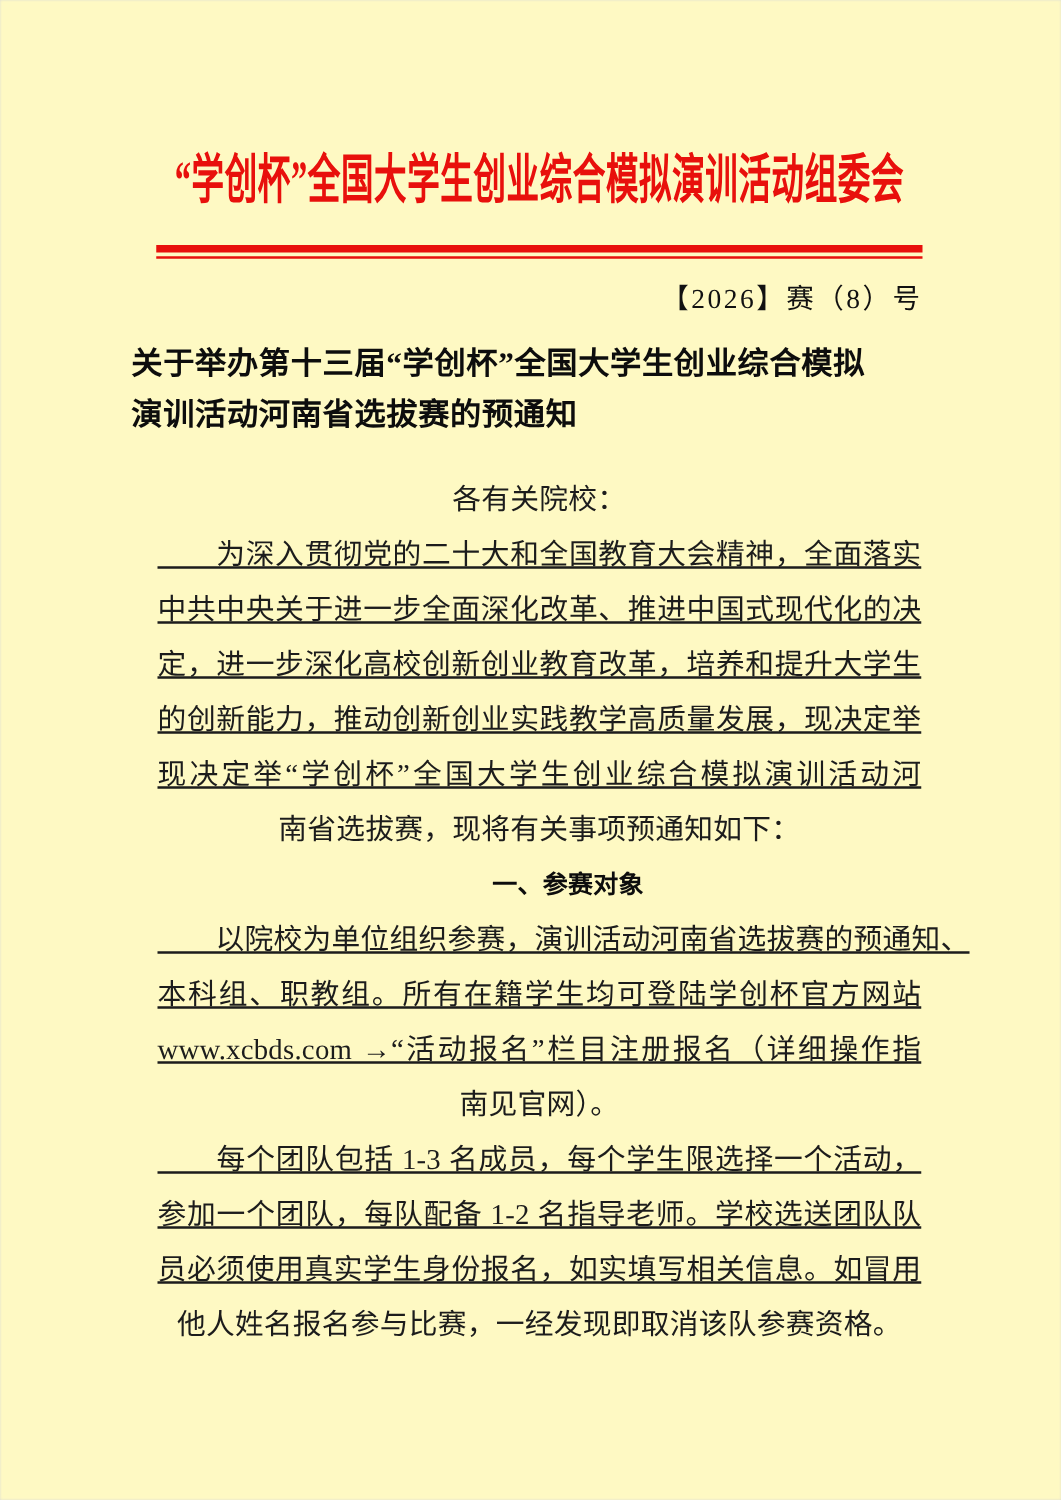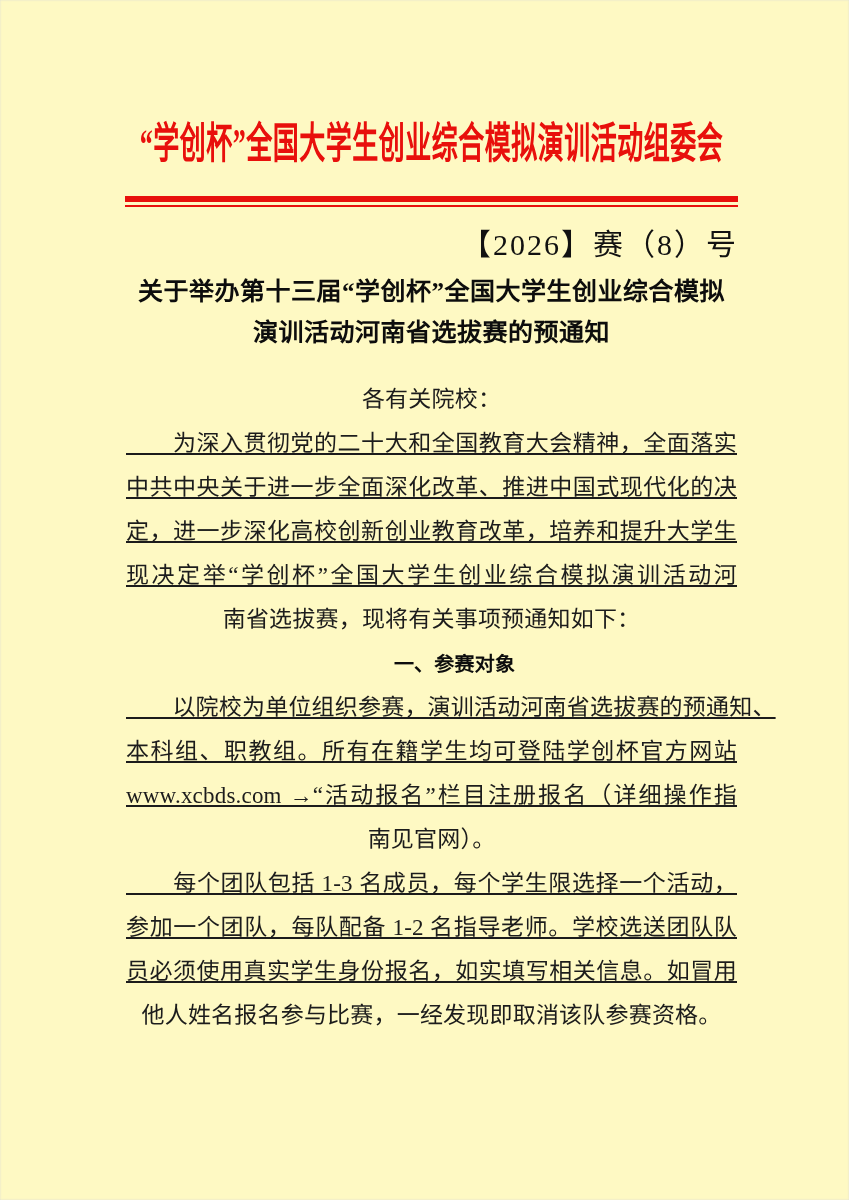--- a/index.html
+++ b/index.html
@@ -43,31 +43,31 @@
     border-top: 6px solid var(--accent, #e8100c);
     border-bottom: 2px solid var(--accent, #e8100c);
   }
   
   .doc-number {
     position: absolute;
     top: 220px;
     left: 125px;
     width: 613px;
     text-align: right;
-    font-size: 30px;
+    font-size: 22px;
     letter-spacing: 2px;
     color: #111111;
   }
   
   .doc-title {
     position: absolute;
     top: 271px;
     left: 105px;
     width: 653px;
-    text-align: center;
+    text-align: left;
     font-size: 25px;
     font-weight: bold;
     line-height: 41px;
     letter-spacing: 0.5px;
     color: #0d0d0d;
   }
   
   .doc-body {
     position: absolute;
     top: 378px;
@@ -113,20 +113,21 @@
     <div>关于举办第十三届“学创杯”全国大学生创业综合模拟</div>
     <div>演训活动河南省选拔赛的预通知</div>
   </div>
 
   <div class="doc-body">
     <div class="bline">各有关院校：</div>
 
     <div class="bline fill">　　为深入贯彻党的二十大和全国教育大会精神，全面落实</div>
     <div class="bline fill">中共中央关于进一步全面深化改革、推进中国式现代化的决</div>
     <div class="bline fill">定，进一步深化高校创新创业教育改革，培养和提升大学生</div>
+    <div class="bline fill">的创新能力，推动创新创业实践教学高质量发展，现决定举</div>
     <div class="bline fill">现决定举“学创杯”全国大学生创业综合模拟演训活动河</div>
     <div class="bline">南省选拔赛，现将有关事项预通知如下：</div>
 
     <div class="bline heading">一、参赛对象</div>
 
     <div class="bline fill">　　以院校为单位组织参赛，演训活动河南省选拔赛的预通知、</div>
     <div class="bline fill">本科组、职教组。所有在籍学生均可登陆学创杯官方网站</div>
     <div class="bline fill">www.xcbds.com →“活动报名”栏目注册报名（详细操作指</div>
     <div class="bline">南见官网）。</div>
 

